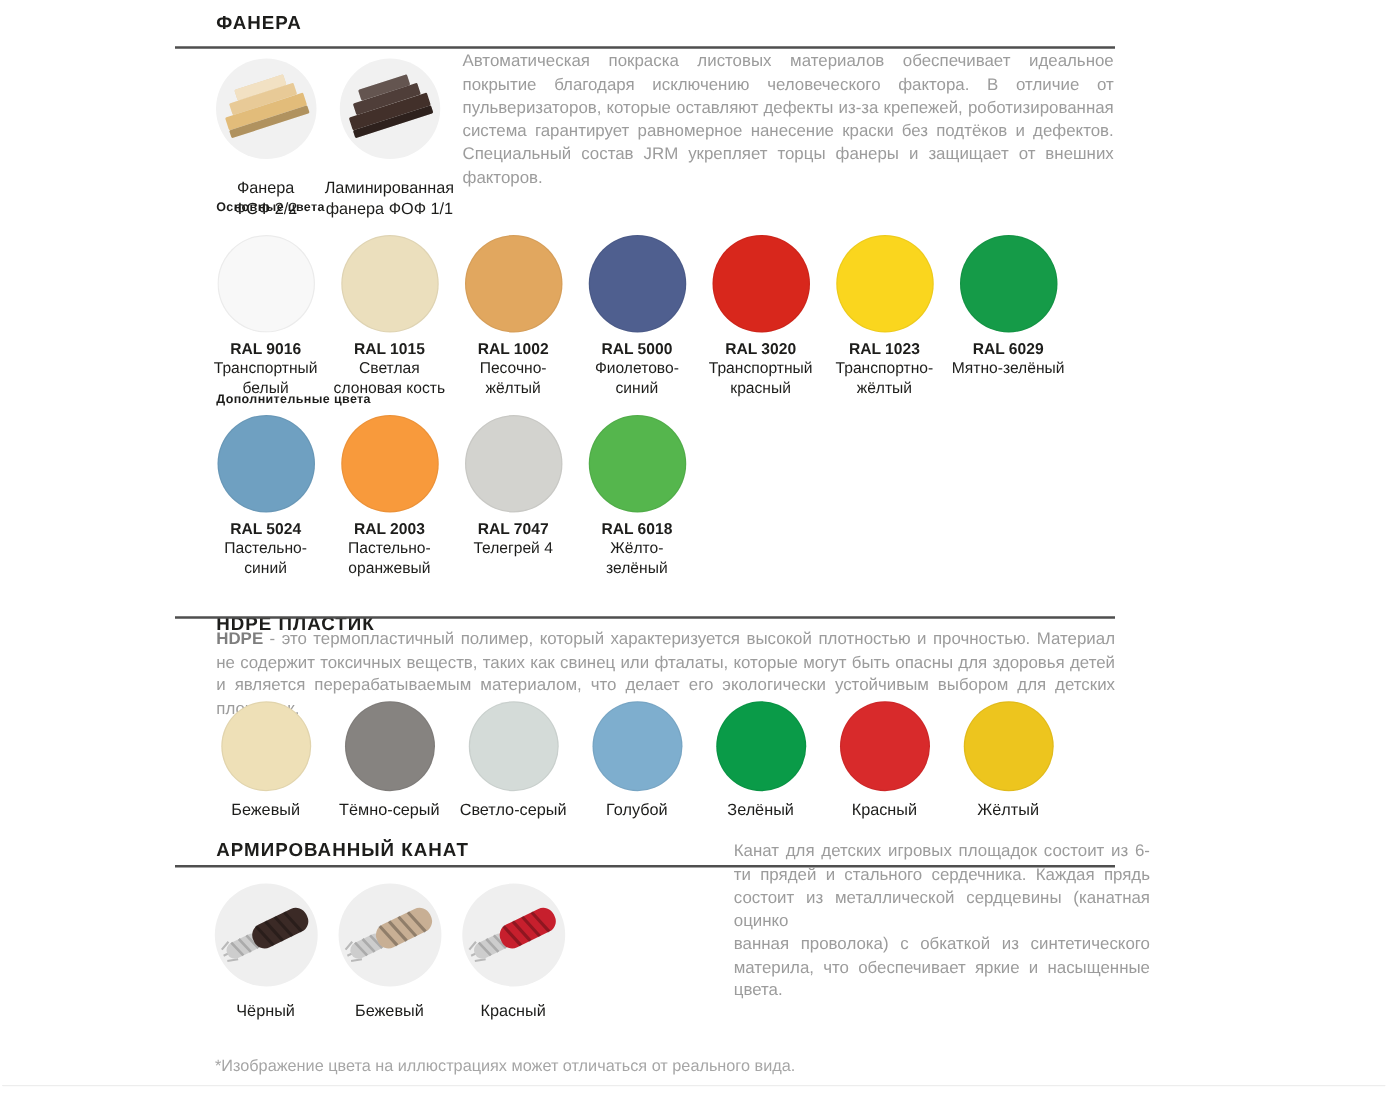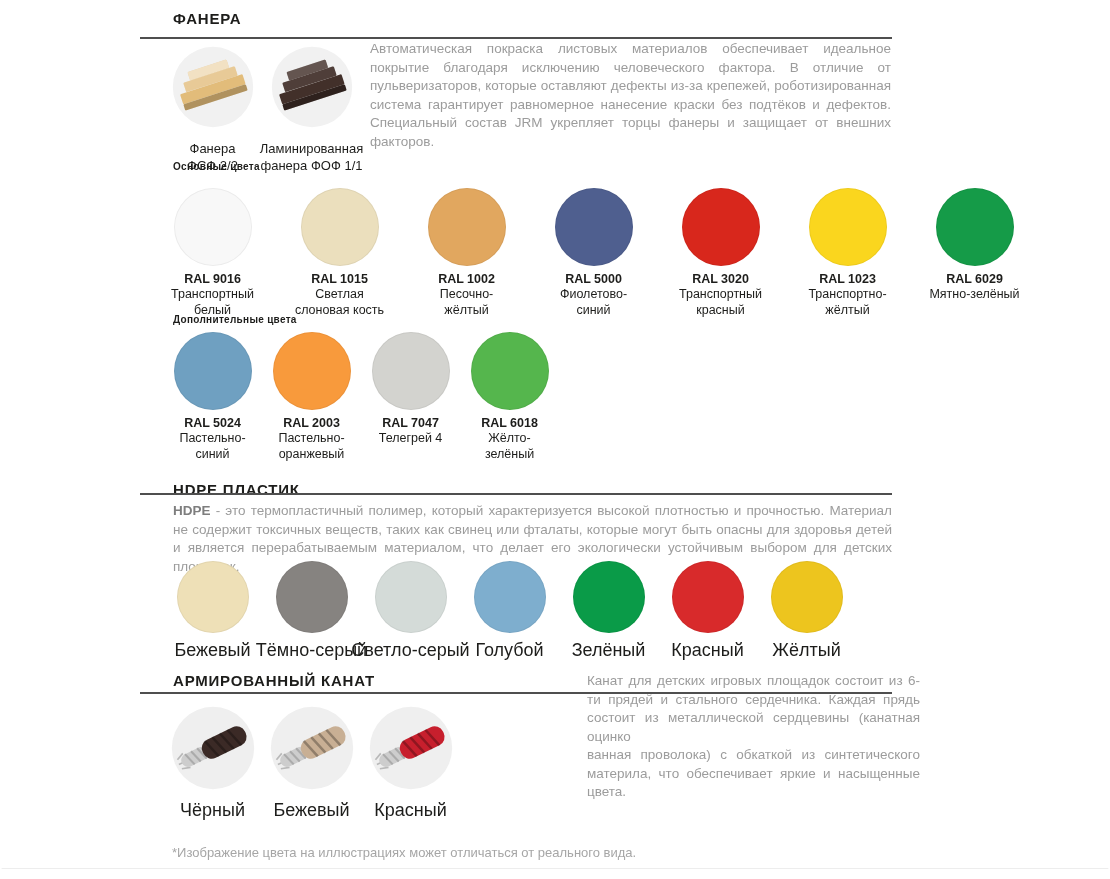--- a/index.html
+++ b/index.html
@@ -21,21 +21,21 @@
     position:absolute; left:173px; font-size:10px; font-weight:700; color:#1d1d1b;
     letter-spacing:0.3px;
   }
   .swatch-row { position:absolute; left:163px; display:flex; }
   .swatch-item { width:99px; display:flex; flex-direction:column; align-items:center; }
   .swatch-circle { border-radius:50%; box-shadow: inset 0 0 0 1px rgba(0,0,0,0.05); }
   .row-main .swatch-circle, .row-add .swatch-circle { width:78px; height:78px; }
   .row-hdpe .swatch-circle { width:72px; height:72px; }
   .swatch-code { margin-top:6px; font-size:12.5px; font-weight:700; color:#1d1d1b; text-align:center; }
   .swatch-name { width:170px; font-size:12.5px; color:#1d1d1b; text-align:center; line-height:16px; white-space:pre-line; }
-  .plain-name { margin-top:7px; width:170px; font-size:18px; color:#1d1d1b; text-align:center; }
+  .plain-name { margin-top:7px; width:170px; font-size:13px; color:#1d1d1b; text-align:center; }
   .figure-row { position:absolute; left:163px; display:flex; }
   .figure-item { width:99px; display:flex; flex-direction:column; align-items:center; }
   .figure-caption {
     margin-top:8px; width:170px; font-size:13px; color:#1d1d1b; text-align:center;
     line-height:17px; white-space:pre-line;
   }
   .hdpe-lead { font-weight:700; color:#7e7e7e; }
   .footnote { position:absolute; left:172px; top:845px; font-size:13px; color:#a6a6a6; }
   .bottom-line { position:absolute; left:0; top:868px; width:1110px; height:1px; background:#ededed; }
 </style>
@@ -83,21 +83,21 @@
       </span>
       <div class="figure-caption">Ламинированная
 фанера ФОФ 1/1</div>
     </div>
   </div>
 
   <div class="para" style="left:370px; top:40px; width:521px;">Автоматическая покраска листовых материалов обеспечивает идеальное покрытие благодаря исключению человеческого фактора. В отличие от пульверизаторов, которые оставляют дефекты из-за крепежей, роботизированная система гарантирует равномерное нанесение краски без подтёков и дефектов. Специальный состав JRM укрепляет торцы фанеры и защищает от внешних факторов.</div>
 
   <div class="sub-label" style="top:161px;">Основные цвета</div>
 
-  <div class="swatch-row row-main" style="top:188px;gap:28px;">
+  <div class="swatch-row row-main" style="top:188px;">
     <div class="swatch-item">
       <div class="swatch-circle" style="background-color: rgb(248, 248, 248);"></div>
       <div class="swatch-code">RAL 9016</div>
       <div class="swatch-name">Транспортный
 белый</div>
     </div>
     <div class="swatch-item">
       <div class="swatch-circle" style="background-color: rgb(235, 223, 189);"></div>
       <div class="swatch-code">RAL 1015</div>
       <div class="swatch-name">Светлая
@@ -155,21 +155,21 @@
       <div class="swatch-name">Телегрей 4</div>
     </div>
     <div class="swatch-item">
       <div class="swatch-circle" style="background-color: rgb(85, 182, 77);"></div>
       <div class="swatch-code">RAL 6018</div>
       <div class="swatch-name">Жёлто-
 зелёный</div>
     </div>
   </div>
 
-  <div class="section-title" style="top:481px;">HDPE ПЛАСТИК</div>
+  <div class="section-title" style="top:491px;">HDPE ПЛАСТИК</div>
   <div class="rule" style="top:493px;"></div>
 
   <div class="para" style="left:173px; top:502px; width:719px;"><span class="hdpe-lead">HDPE</span><span> - это термопластичный полимер, который характеризуется высокой плотностью и прочностью. Материал не содержит токсичных веществ, таких как свинец или фталаты, которые могут быть опасны для здоровья детей и является перерабатываемым материалом, что делает его экологически устойчивым выбором для детских площадок.</span></div>
 
   <div class="swatch-row row-hdpe" style="top:561px;">
     <div class="swatch-item">
       <div class="swatch-circle" style="background-color: rgb(238, 224, 183);"></div>
       <div class="plain-name">Бежевый</div>
     </div>
     <div class="swatch-item">

